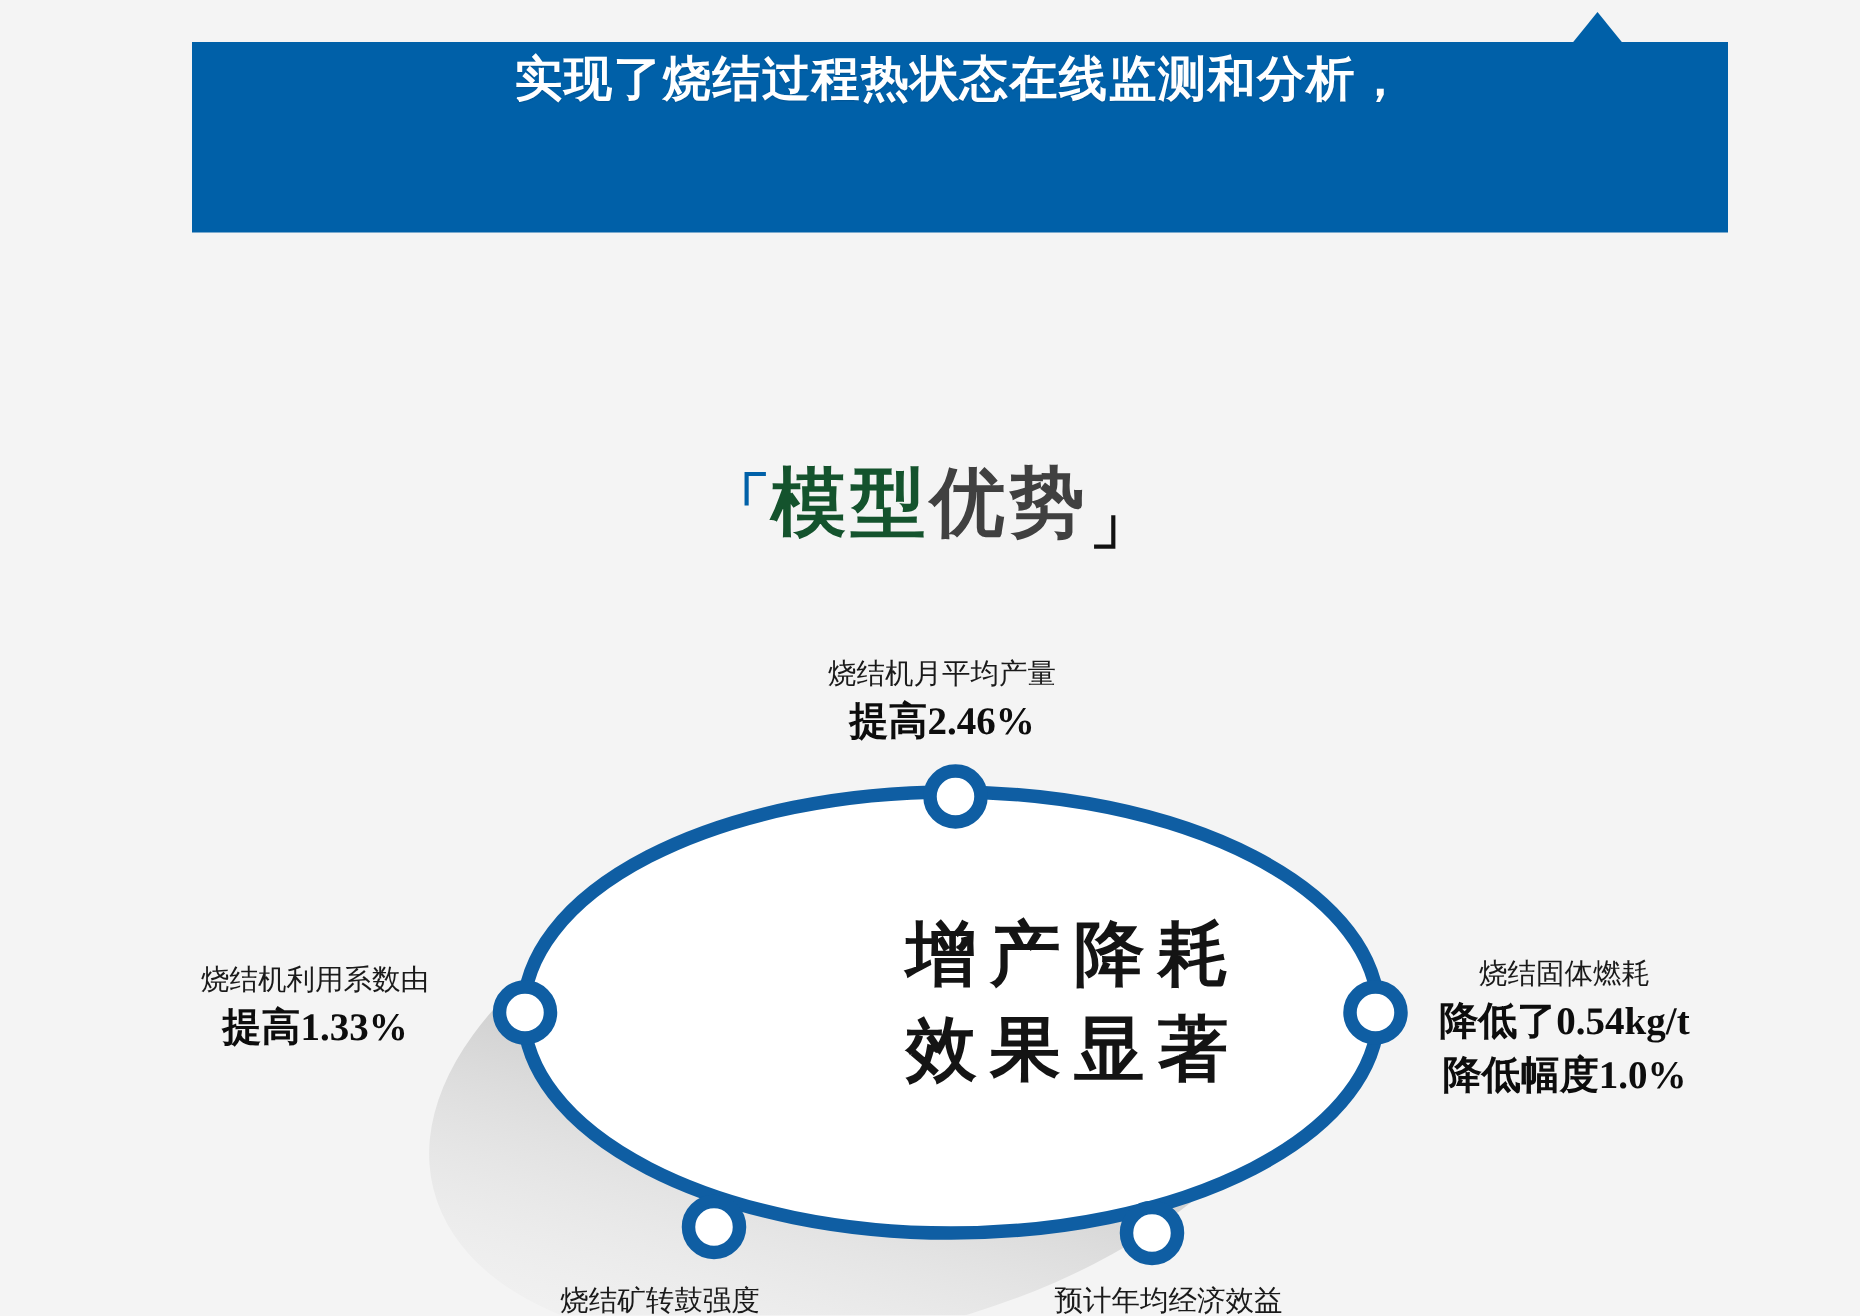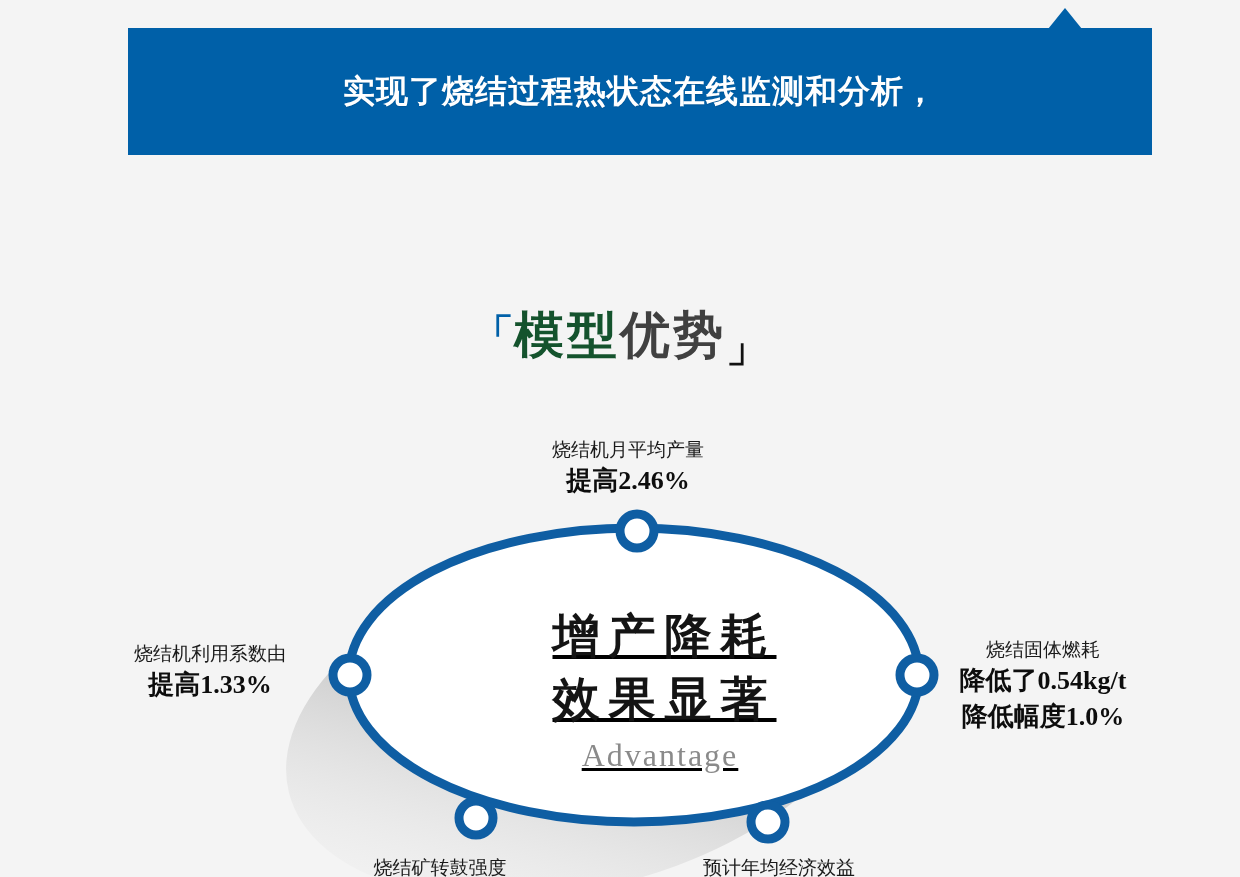--- a/index.html
+++ b/index.html
@@ -46,21 +46,21 @@
     position: absolute;
     left: 0;
     top: 20px;
     width: 1024px;
     height: 127px;
     background: #0060a8;
     box-sizing: border-box;
     display: flex;
     flex-direction: column;
     align-items: center;
-    justify-content: center;
+    justify-content: flex-start;
   }
   .banner-line {
     color: #ffffff;
     font-size: 32px;
     font-weight: bold;
     line-height: 1.55;
     letter-spacing: 1px;
     white-space: nowrap;
     text-shadow: 0 1px 1px rgba(0,0,0,0.12);
   }
@@ -104,26 +104,25 @@
     top: 0;
     width: 1240px;
     height: 877px;
     pointer-events: none;
   }
   .diagram svg { display: block; }
 
   
   .center-text {
     position: absolute;
-    left: 460px;
+    left: 428px;
     top: 604px;
     width: 400px;
-    text-align: center;
+    text-align: right;
     line-height: 1;
-    text-decoration: underline;
   }
   .center-main {
     font-size: 47px;
     font-weight: bold;
     color: #141414;
     letter-spacing: 9px;
     text-indent: 9px;
     line-height: 1.35;
     white-space: nowrap;
   }
@@ -215,21 +214,20 @@
         <g>
           <circle cx="768" cy="822" r="17" fill="#ffffff" stroke="#0f5ea3" stroke-width="9"></circle>
         </g>
       </g>
     </svg>
   </div>
 
   <div class="center-text">
     <div class="center-main">增产降耗</div>
     <div class="center-main">效果显著</div>
-    <div class="center-sub">Advantage</div>
   </div>
 
   <div class="node-label label-top">
     <div class="label-title">烧结机月平均产量</div>
     <div class="label-value">提高2.46%</div>
   </div>
 
   <div class="node-label label-left">
     <div class="label-title">烧结机利用系数由</div>
     <div class="label-value">提高1.33%</div>

